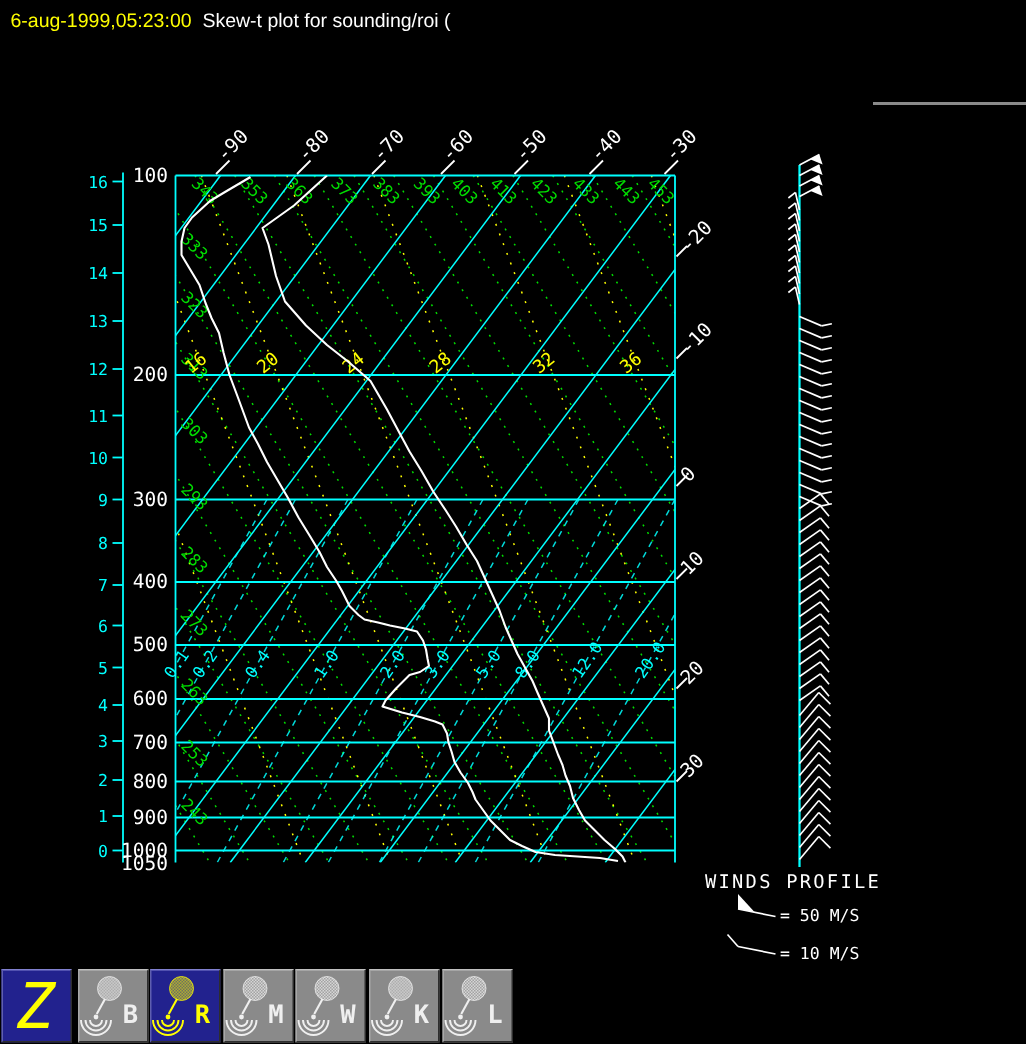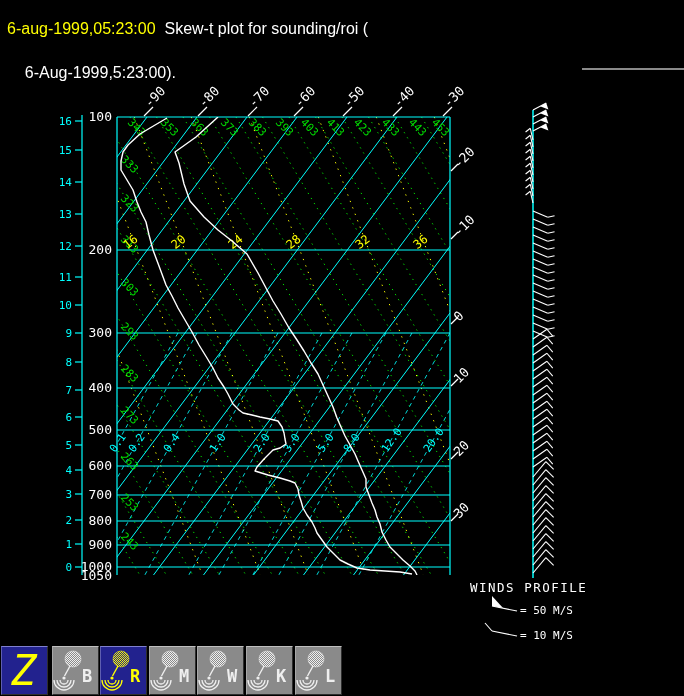--- a/index.html
+++ b/index.html
@@ -1,33 +1,32 @@
 <!DOCTYPE html>
 <html><head>
 <meta charset="utf-8">
 <style>
   html,body{margin:0;padding:0;background:#000;}
   .app{position:relative;width:684px;height:696px;background:#000;overflow:hidden;
        font-family:"Liberation Sans",sans-serif;}
-  .title{position:absolute;left:7px;top:18px;font-size:16px;line-height:22px;color:#fff;white-space:pre;}
+  .title{position:absolute;left:7px;top:3px;font-size:13px;line-height:22px;color:#fff;white-space:pre;}
   .title .ts{color:#ffff00;}
   .topline{position:absolute;top:68px;left:582px;width:102px;height:2px;background:#8a8a8a;}
   svg text{font-family:"DejaVu Sans Mono",monospace;}
   .toolbar{position:absolute;left:0;top:646px;width:684px;height:50px;background:#000;}
   .tb-btn{position:absolute;top:0;width:47px;height:49px;background:#8a8a8a;box-sizing:border-box;
           border-top:1px solid #c0c0c0;border-left:1px solid #a8a8a8;
           border-right:1px solid #2e2e2e;border-bottom:1px solid #2e2e2e;cursor:pointer;}
   .tb-btn.sel{background:#22228e;border-top:1px solid #8080cf;border-left:1px solid #5e5eb0;}
 </style>
 </head>
 <body>
 
 <div class="app">
   <div class="title"><span class="ts">6-aug-1999,05:23:00</span><span>  Skew-t plot for sounding/roi (</span><br>
-    <span>6-Aug-1999,5:23:00).</span>
   </div>
 
   <div class="topline"></div>
 
   <svg id="plot-svg" width="684" height="696" viewBox="0 0 684 696" style="position:absolute;left:0;top:0;">
       <defs>
         <clipPath id="boxclip">
           <rect x="117" y="117" width="333" height="458"></rect>
         </clipPath>
       </defs>

